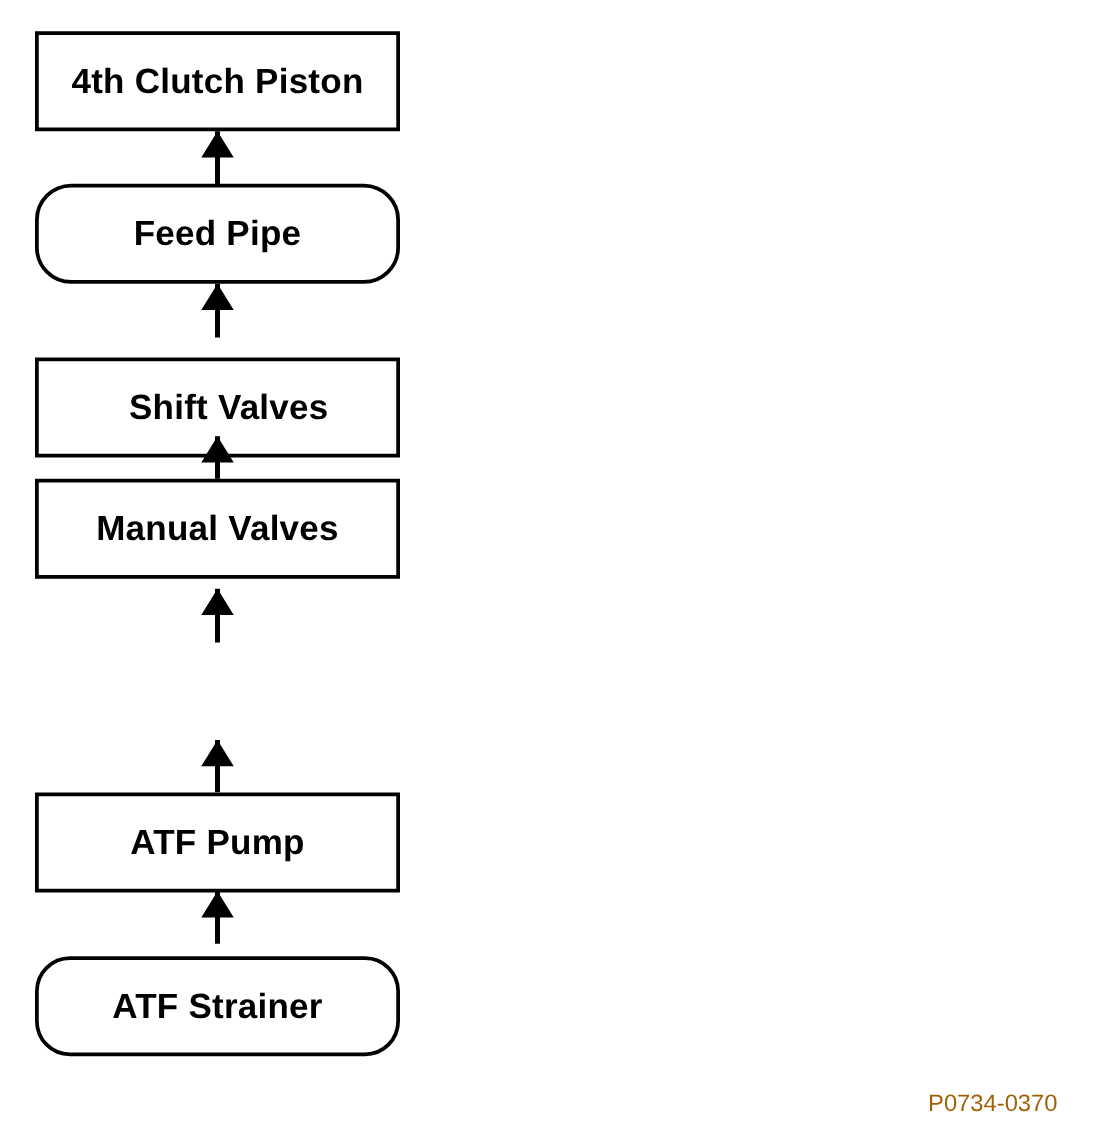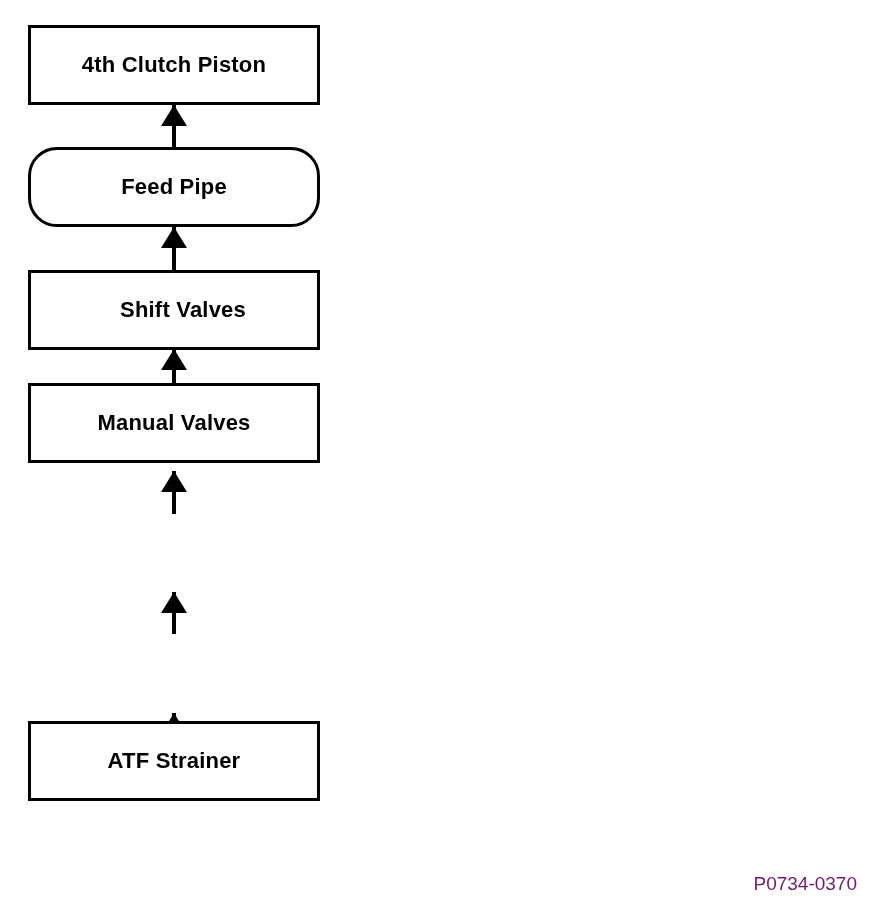--- a/index.html
+++ b/index.html
@@ -20,31 +20,31 @@
     left: 28px;
     width: 292px;
     height: 80px;
     box-sizing: border-box;
     border: 3px solid #000000;
     background: #ffffff;
     display: flex;
     align-items: center;
     justify-content: center;
     font-weight: bold;
-    font-size: 22px;
+    font-size: 28px;
     color: #000000;
     letter-spacing: 0.2px;
   }
   .box-1 { top: 25px; }
   .box-2 { top: 147px; border-radius: 29px; }
-  .box-3 { top: 270px; padding-left: 18px; }
+  .box-3 { top: 286px; padding-left: 18px; }
   .box-4 { top: 383px; }
   .box-5 { top: 513px; }
   .box-6 { top: 634px; }
-  .box-7 { top: 721px; }
+  .box-7 { top: 765px; border-radius: 28px; }
 
   .flow-arrow {
     position: absolute;
     left: 161px;   
     width: 26px;
     height: 43px;
   }
   .arrow-1 { top: 105px; }
   .arrow-2 { top: 227px; }
   .arrow-3 { top: 349px; }
@@ -66,24 +66,24 @@
     top: 0;
     width: 0;
     height: 0;
     border-left: 13px solid transparent;
     border-right: 13px solid transparent;
     border-bottom: 21px solid #000000;
   }
   .figure-id {
     position: absolute;
     top: 873px;
-    right: 23px;
+    right: 34px;
     font-size: 19px;
     font-weight: normal;
-    color: #701a75;
+    color: #a16207;
   }
 </style>
 </head>
 <body>
 
 <div class="canvas">
 
   <div class="flow-box box-1">
     <span>4th Clutch Piston</span>
   </div>
@@ -119,20 +119,23 @@
     <div class="stem"></div>
     <div class="head"></div>
   </div>
 
 
   <div class="flow-arrow arrow-5">
     <div class="stem"></div>
     <div class="head"></div>
   </div>
 
+  <div class="flow-box box-6">
+    <span>ATF Pump</span>
+  </div>
 
   <div class="flow-arrow arrow-6">
     <div class="stem"></div>
     <div class="head"></div>
   </div>
 
   <div class="flow-box box-7">
     <span>ATF Strainer</span>
   </div>
 

